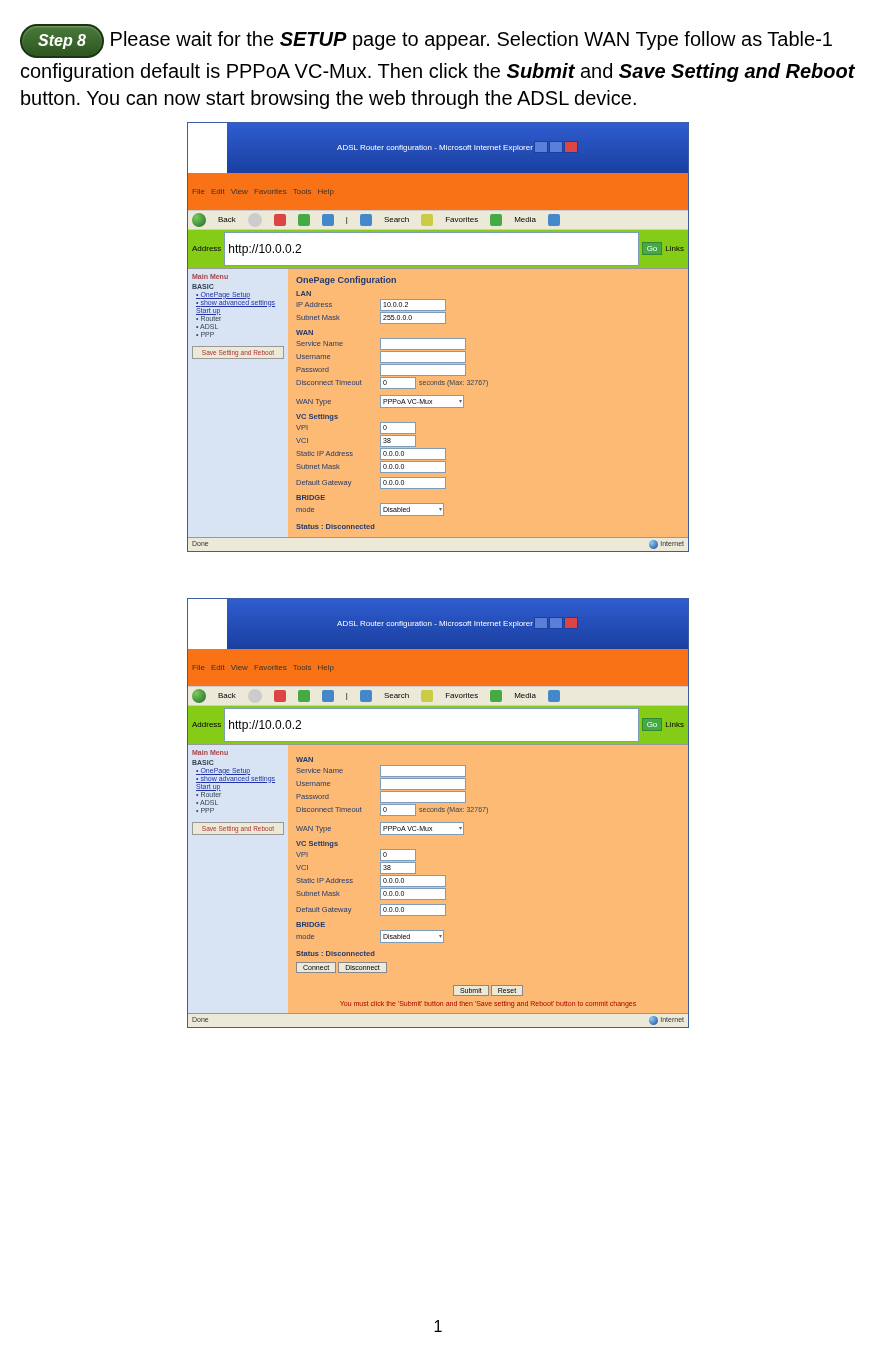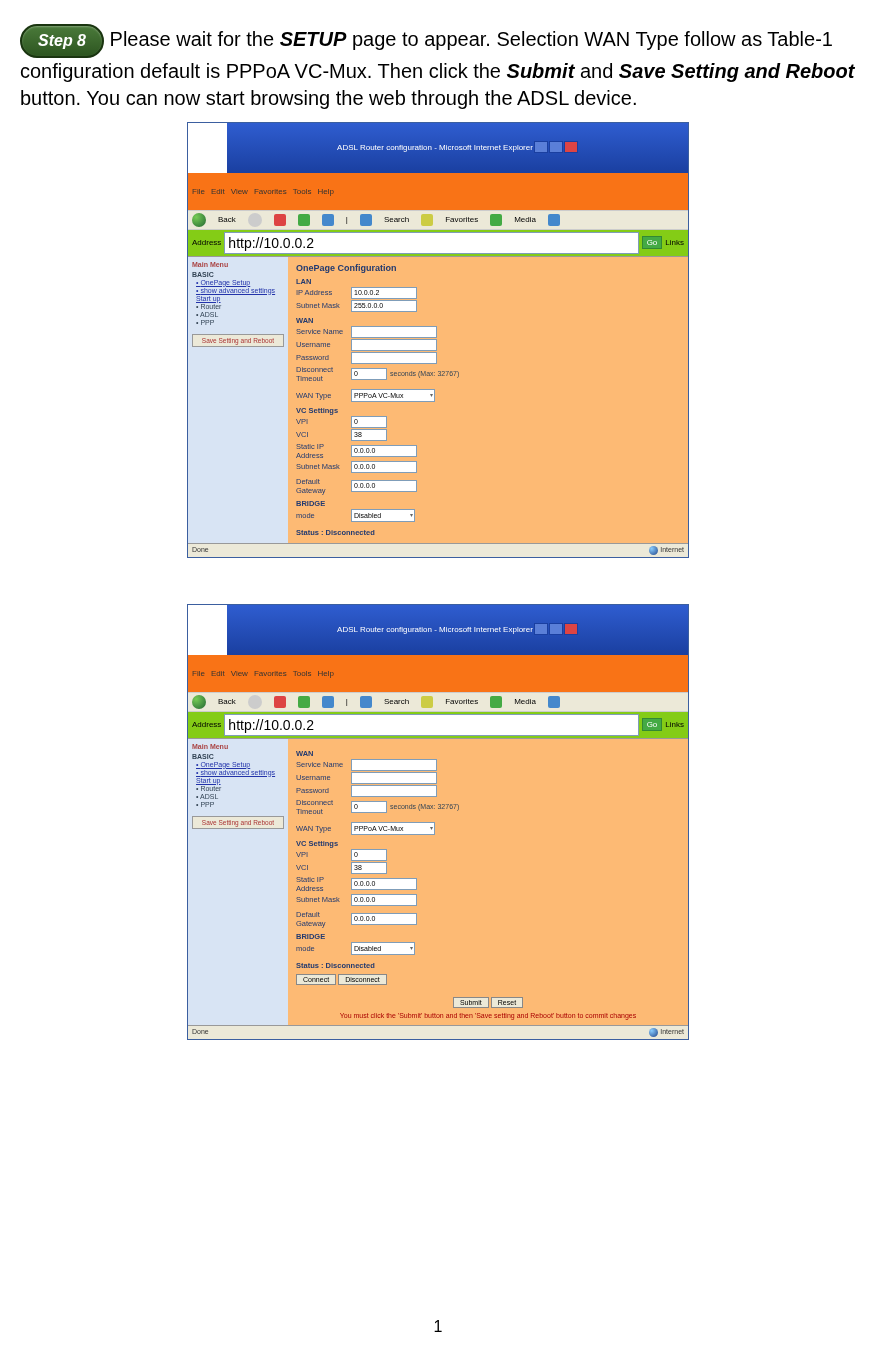--- a/index.html
+++ b/index.html
@@ -92,22 +92,22 @@
     padding: 2px 4px;
     border-bottom: 1px solid #999;
     display: flex;
     align-items: center;
     gap: 3px;
   }
   .addr-input {
     flex: 1;
     background: #fff;
     border: 1px solid #7f9db9;
-    padding: 2px 3px;
-    font-size: 14px;
+    padding: 9px 3px;
+    font-size: 12px;
   }
   .go-btn {
     background: #4a4;
     color: #fff;
     padding: 1px 4px;
     border: 1px solid #383;
     font-size: 8px;
   }
   .content {
     display: flex;
@@ -150,21 +150,21 @@
     font-size: 9px;
     margin-bottom: 4px;
   }
   .sec-h {
     font-weight: bold;
     color: #223a70;
     margin-top: 4px;
     margin-bottom: 1px;
   }
   .row { display: flex; align-items: center; margin-bottom: 1px; }
-  .lbl { width: 55px; color: #223a70; }
+  .lbl { width: 84px; color: #223a70; }
   .inp {
     background: #fff;
     border: 1px solid #7f9db9;
     padding: 0 2px;
     width: 60px;
     font-size: 7px;
     height: 10px;
     line-height: 10px;
   }
   .inp.w { width: 80px; }

